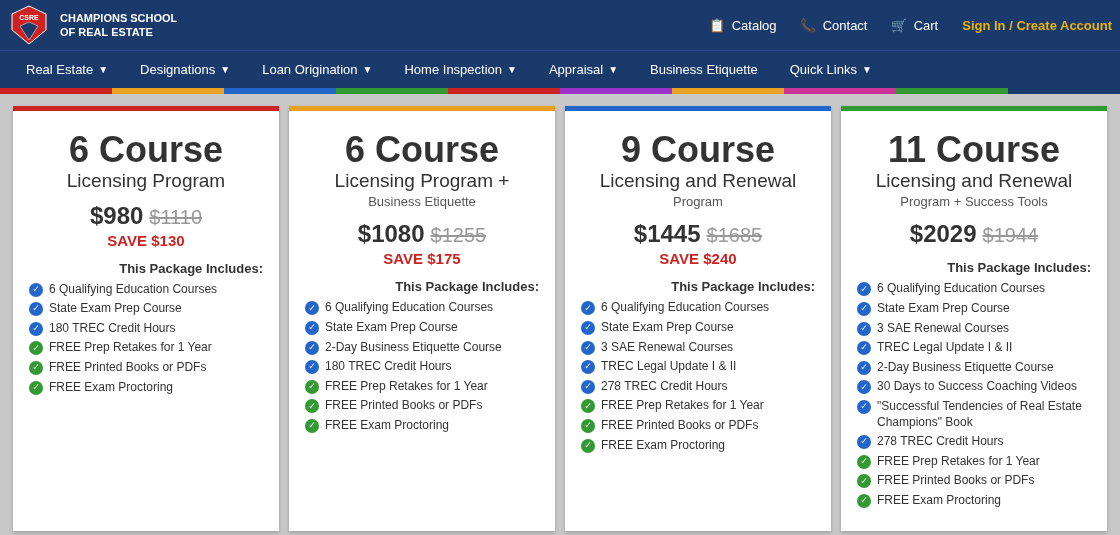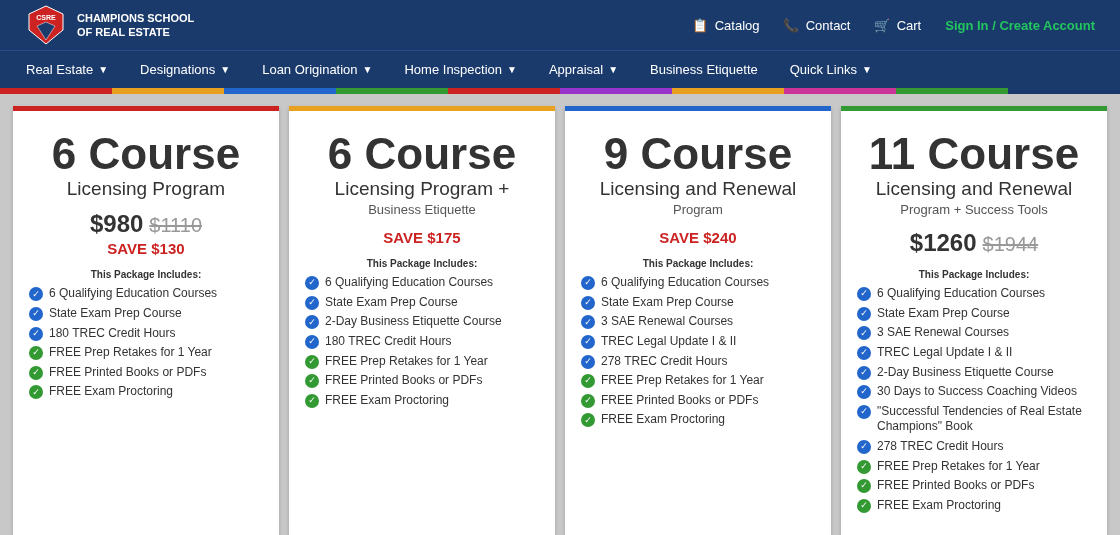--- a/index.html
+++ b/index.html
@@ -4,21 +4,21 @@
   <style>
     * { margin: 0; padding: 0; box-sizing: border-box; }
     body { font-family: Arial, sans-serif; background: #d0d0d0; width: 1120px; min-height: 535px; overflow: hidden; }
 
     
     .top-header {
       background: #1a3a6b;
       display: flex;
       align-items: center;
       justify-content: space-between;
-      padding: 0 25px;
+      padding: 0 8px;
       height: 50px;
     }
     .logo-area {
       display: flex;
       align-items: center;
       gap: 10px;
     }
     .logo-text {
       color: white;
       font-size: 11px;
@@ -34,21 +34,21 @@
     .top-nav-item {
       color: white;
       font-size: 13px;
       display: flex;
       align-items: center;
       gap: 6px;
       cursor: pointer;
       text-decoration: none;
     }
     .sign-in-btn {
-      color: #22c55e;
+      color: #eab308;
       font-size: 13px;
       font-weight: bold;
       cursor: pointer;
     }
 
     
     .main-nav {
       background: #1a3a6b;
       border-top: 1px solid #2a4a8b;
       display: flex;
@@ -98,21 +98,21 @@
 
     .card-top-bar {
       position: absolute;
       top: 0;
       left: 0;
       right: 0;
       height: 5px;
     }
 
     .card-course-number {
-      font-size: 44px;
+      font-size: 36px;
       font-weight: bold;
       color: #333;
       text-align: center;
       line-height: 1.1;
       margin-top: 6px;
     }
     .card-course-label {
       font-size: 19px;
       color: #333;
       text-align: center;
@@ -141,24 +141,24 @@
       margin-left: 6px;
     }
     .price-save {
       color: #cc2222;
       font-weight: bold;
       font-size: 15px;
       margin-top: 2px;
     }
 
     .package-includes-title {
-      font-size: 10px;
+      font-size: 13px;
       font-weight: bold;
       color: #333;
-      text-align: center;
+      text-align: right;
       margin-top: 12px;
       margin-bottom: 6px;
     }
 
     .feature-list {
       list-style: none;
       padding: 0;
     }
     .feature-list li {
       display: flex;
@@ -301,20 +301,21 @@
           <span>FREE Exam Proctoring</span>
         </li>
       </ul>
     </div>
     <div class="card">
       <div class="card-top-bar" style="background: rgb(232, 160, 32);"></div>
       <div class="card-course-number">6 Course</div>
       <div class="card-course-label">Licensing Program +</div>
       <div class="card-subtitle">Business Etiquette</div>
       <div class="card-pricing">
+        <div><span class="price-current">$1080</span><span class="price-original">$1255</span></div>
         <div class="price-save">SAVE $175</div>
       </div>
       <div class="package-includes-title">This Package Includes:</div>
       <ul class="feature-list">
         <li>
           <span class="check-icon check-blue">✓</span>
           <span>6 Qualifying Education Courses</span>
         </li>
         <li>
           <span class="check-icon check-blue">✓</span>
@@ -341,20 +342,21 @@
           <span>FREE Exam Proctoring</span>
         </li>
       </ul>
     </div>
     <div class="card">
       <div class="card-top-bar" style="background: rgb(34, 102, 204);"></div>
       <div class="card-course-number">9 Course</div>
       <div class="card-course-label">Licensing and Renewal</div>
       <div class="card-subtitle">Program</div>
       <div class="card-pricing">
+        <div><span class="price-current">$1445</span><span class="price-original">$1685</span></div>
         <div class="price-save">SAVE $240</div>
       </div>
       <div class="package-includes-title">This Package Includes:</div>
       <ul class="feature-list">
         <li>
           <span class="check-icon check-blue">✓</span>
           <span>6 Qualifying Education Courses</span>
         </li>
         <li>
           <span class="check-icon check-blue">✓</span>
@@ -385,21 +387,21 @@
           <span>FREE Exam Proctoring</span>
         </li>
       </ul>
     </div>
     <div class="card">
       <div class="card-top-bar" style="background: rgb(51, 153, 51);"></div>
       <div class="card-course-number">11 Course</div>
       <div class="card-course-label">Licensing and Renewal</div>
       <div class="card-subtitle">Program + Success Tools</div>
       <div class="card-pricing">
-        <div><span class="price-current">$1260</span><span class="price-original">$1944</span></div>
+        <div><span class="price-current">$2029</span><span class="price-original">$1944</span></div>
       </div>
       <div class="package-includes-title">This Package Includes:</div>
       <ul class="feature-list">
         <li>
           <span class="check-icon check-blue">✓</span>
           <span>6 Qualifying Education Courses</span>
         </li>
         <li>
           <span class="check-icon check-blue">✓</span>
           <span>State Exam Prep Course</span>

